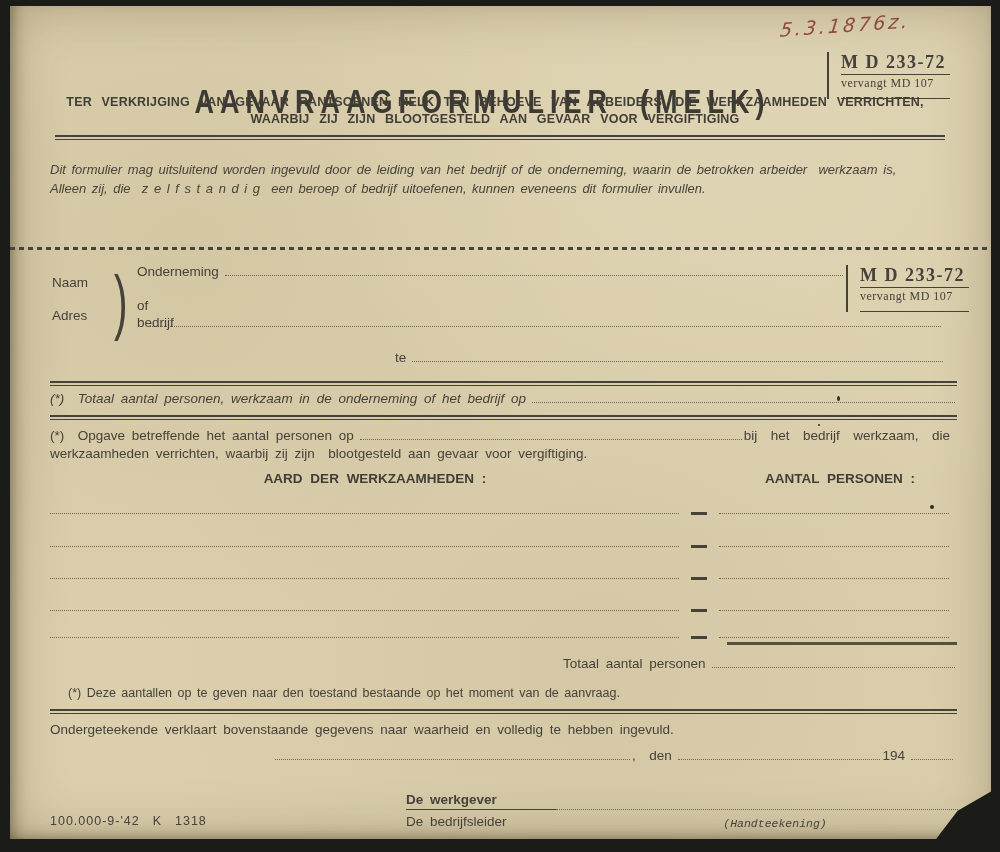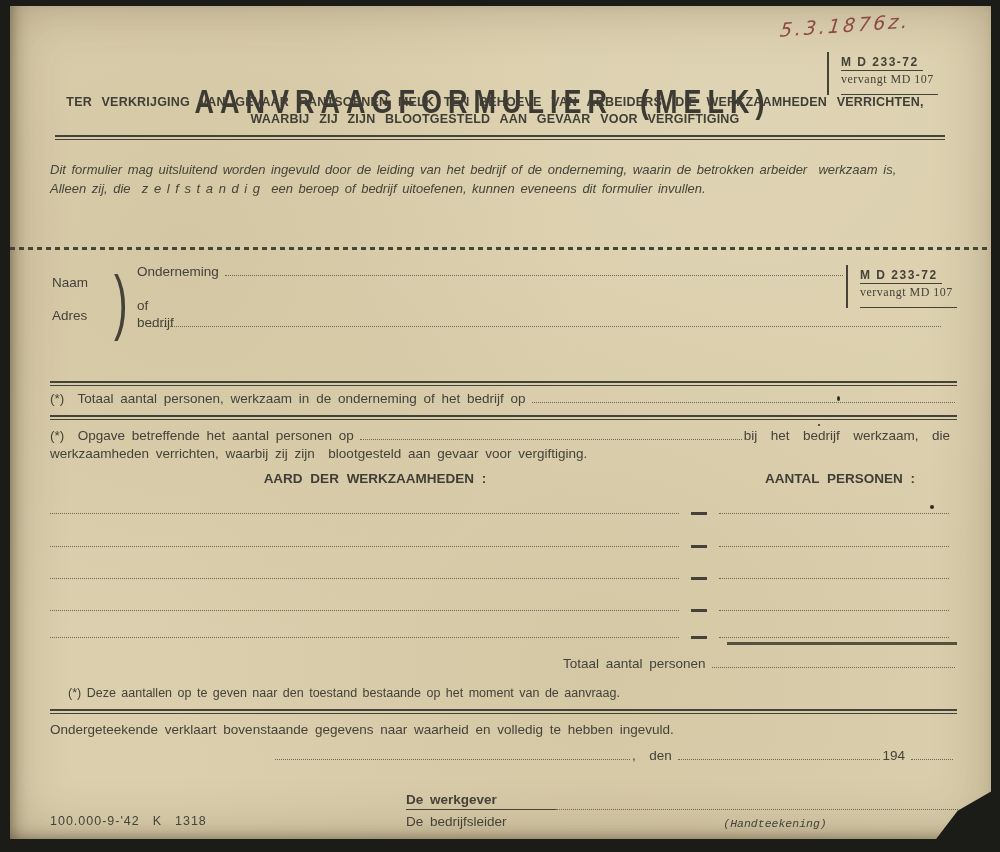--- a/index.html
+++ b/index.html
@@ -13,22 +13,22 @@
            #dbcfad;
          box-shadow: inset 0 0 55px rgba(70,52,22,.28), inset 12px 0 16px -10px rgba(45,33,12,.45), inset 0 -10px 14px -8px rgba(45,33,12,.35);
          clip-path: polygon(0 0, 100% 0, 100% 94.3%, 96.6% 96.6%, 94.4% 100%, 0 100%);}
   .abs{position:absolute;}
   .nw{white-space:pre;}
   
   .handwrite{font-family:"DejaVu Sans",sans-serif;font-style:italic;font-size:19px;
              color:#8d4a42;letter-spacing:3px;transform:rotate(-4deg) skewX(-10deg);}
   
   .stamp{border-left:2.5px solid #45423a;padding:0 0 0 12px;}
-  .stamp .l1{display:inline-block;font-family:Liberation Sans, sans-serif;font-weight:bold;
-             font-size:12px;letter-spacing:1.5px;border-bottom:1.6px solid #45423a;padding:0 4px 1px 0;}
+  .stamp .l1{display:inline-block;font-family:Liberation Serif, serif;font-weight:bold;
+             font-size:18px;letter-spacing:1.5px;border-bottom:1.6px solid #45423a;padding:0 4px 1px 0;}
   .stamp .l2{display:block;font-family:"Liberation Serif",serif;font-size:12px;letter-spacing:.5px;
              border-bottom:1.6px solid #45423a;padding:1px 4px 7px 0;}
   
   .title{text-align:center;font-weight:600;font-size:27px;color:#3c3a33;}
   .title span{display:inline-block;letter-spacing:6px;transform:scaleY(1.25);}
   .subtitle{text-align:center;font-weight:bold;font-size:12.5px;line-height:17px;
             word-spacing:6px;letter-spacing:.2px;color:#403e36;}
   .rule-double{border-top:2px solid #45423a;border-bottom:1px solid #45423a;height:2px;}
   
   .instructions{font-style:italic;font-size:13px;line-height:19px;word-spacing:2px;color:#46443b;}
@@ -97,24 +97,28 @@
       <span style="visibility:hidden">x</span>
       <span class="leader" style="margin-bottom:-14px"></span>
     </div>
     <div class="abs label" style="left:127px;top:309px;">bedrijf</div>
 
     <div class="abs stamp" style="left:836px;top:259px;">
       <span class="l1">M D  233-72</span>
       <span class="l2">vervangt MD 107</span>
     </div>
 
+    <div class="abs frow" style="left:385px;top:344px;width:550px;">
+      <span>te</span>
+      <span class="leader"></span>
+    </div>
 
     <div class="abs rule-double" style="left:40px;top:375px;width:907px;"></div>
 
-    <div class="abs frow" style="left:40px;top:385px;width:907px;">
+    <div class="abs frow" style="left:40px;top:385px;width:907px;font-style:italic;">
       <span class="nw">(*)  Totaal aantal personen, werkzaam in de onderneming of het bedrijf op</span>
       <span class="leader"></span>
     </div>
 
     <div class="abs rule-double" style="left:40px;top:409px;width:907px;"></div>
 
     <div class="abs" style="left:40px;top:422px;width:900px;">
       <div class="frow">
         <span class="nw">(*)  Opgave betreffende het aantal personen op</span>
         <span class="leader"></span>

